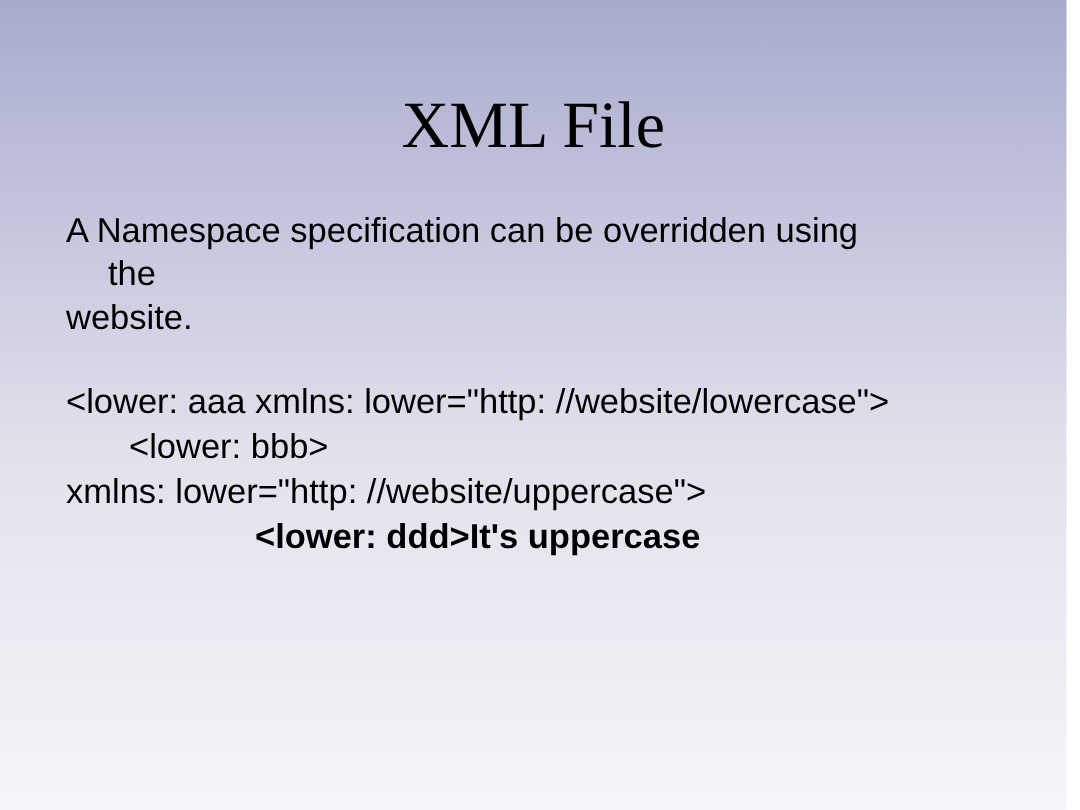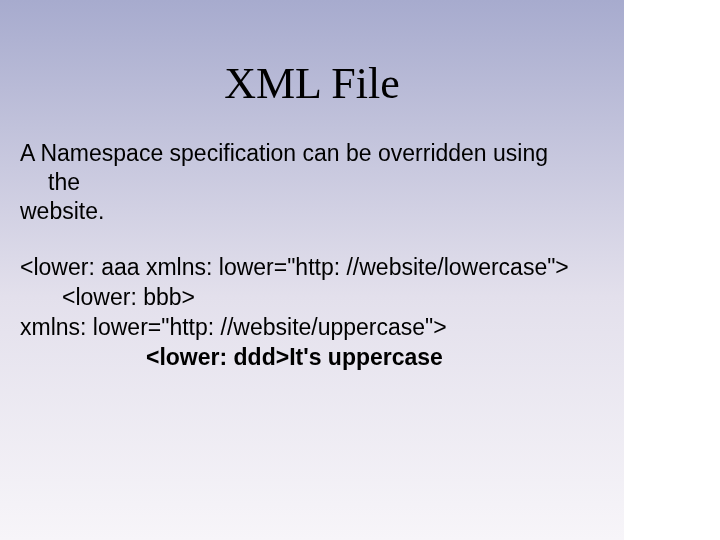--- a/index.html
+++ b/index.html
@@ -3,39 +3,39 @@
 <meta charset="utf-8">
 <style>
   html, body {
     margin: 0;
     padding: 0;
     width: 720px;
     height: 540px;
     overflow: hidden;
   }
   .slide {
-    width: 624px;
+    width: 711px;
     height: 540px;
     background: linear-gradient(to bottom, #a7abce 0%, #e3e0ec 55%, #f7f5f9 100%);
     box-sizing: border-box;
     padding: 0;
     font-family: Arial, Helvetica, sans-serif;
     color: #000;
     position: relative;
   }
   .title {
     font-family: "Times New Roman", Times, serif;
     font-size: 44px;
     font-weight: 400;
     text-align: center;
     padding-top: 58px;
     padding-bottom: 30px;
   }
   .body {
-    padding: 0 44px 0 20px;
+    padding: 0 44px 0 44px;
     font-size: 23px;
     line-height: 1.25;
   }
   .intro {
     margin-bottom: 28px;
   }
   .intro .hang {
     padding-left: 28px;
   }
   .code {

